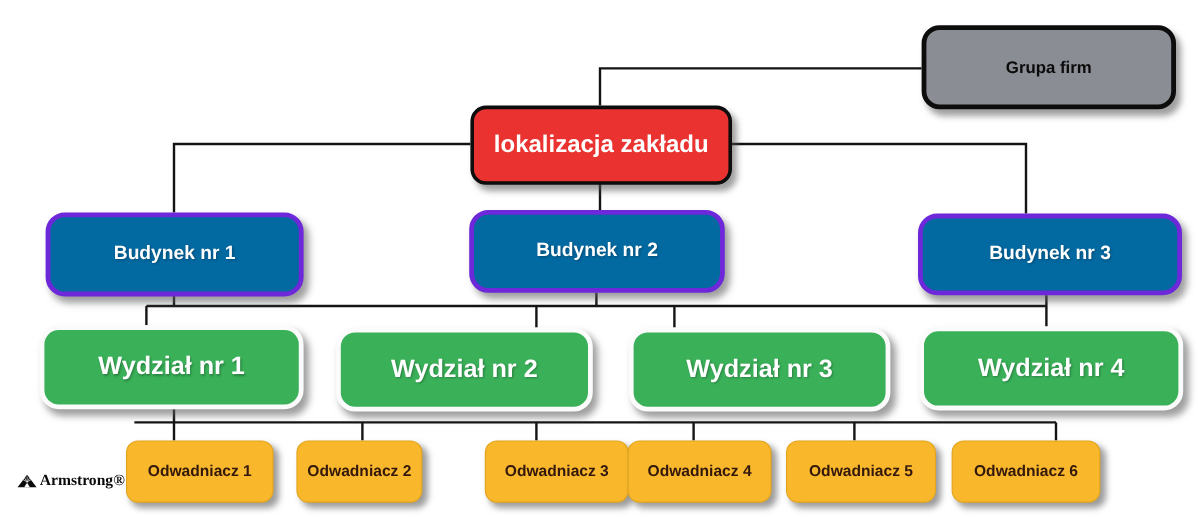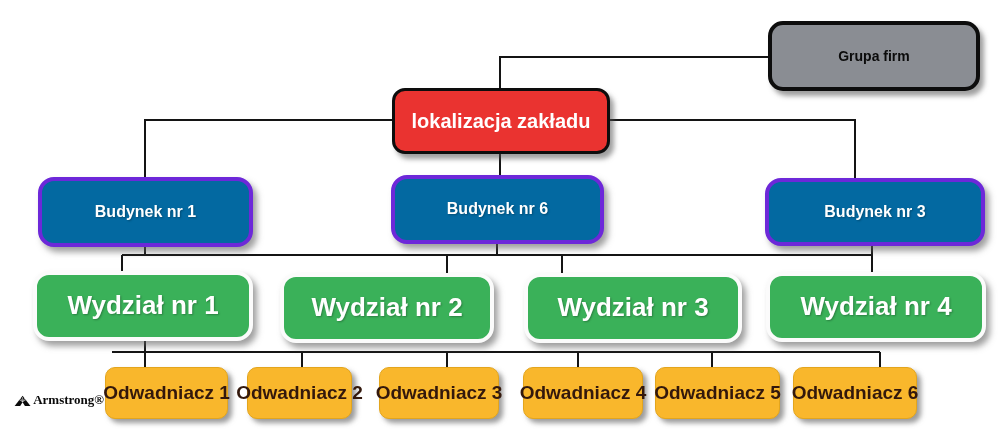--- a/index.html
+++ b/index.html
@@ -22,26 +22,26 @@
     background:#EA3330;border:3px solid #0d0d0d;border-radius:13px;
     box-shadow:4px 5px 5px rgba(80,80,80,.55);font-size:20px;color:#ffffff;
   }
   .node-blue{
     background:#0369a1;border:4px solid #6d28d9;border-radius:16px;
     box-shadow:4px 5px 6px rgba(95,95,95,.6);font-size:16px;color:#ffffff;
     text-shadow:1px 1px 2px rgba(0,0,0,.28);
   }
   .node-green{
     background:#3AB159;border:4px solid #fbfbfb;border-radius:16px;
-    box-shadow:4px 5px 6px rgba(95,95,95,.6);font-size:26px;color:#ffffff;
+    box-shadow:4px 5px 6px rgba(95,95,95,.6);font-size:21px;color:#ffffff;
     text-shadow:1px 1px 2px rgba(0,0,0,.28);
   }
   .node-yellow{
     background:#F9B72C;border:1px solid #e3a51d;border-radius:10px;
-    box-shadow:4px 4px 5px rgba(90,90,90,.6);font-size:19px;color:#33180c;
+    box-shadow:4px 4px 5px rgba(90,90,90,.6);font-size:13px;color:#33180c;
   }
   .logo{
     position:absolute;left:12px;top:374px;width:92px;height:54px;
     display:flex;flex-direction:row;align-items:center;justify-content:flex-start;
   }
   .logo-text{
     font-family:"Liberation Serif", serif;font-weight:bold;font-size:13px;
     color:#0b0b0b;letter-spacing:0px;margin-top:-2px;white-space:nowrap;
   }
 </style>
@@ -78,21 +78,21 @@
   </div>
 
   <div class="node node-red" style="left:392px;top:88px;width:218px;height:66px">
     <span>lokalizacja zakładu</span>
   </div>
 
   <div class="node node-blue" style="left:38px;top:177px;width:215px;height:70px">
     <span>Budynek nr 1</span>
   </div>
   <div class="node node-blue" style="left:391px;top:175px;width:213px;height:69px">
-    <span>Budynek nr 6</span>
+    <span>Budynek nr 2</span>
   </div>
   <div class="node node-blue" style="left:765px;top:178px;width:220px;height:68px">
     <span>Budynek nr 3</span>
   </div>
 
   <div class="node node-green" style="left:33px;top:271px;width:220px;height:70px">
     <span>Wydział nr 1</span>
   </div>
   <div class="node node-green" style="left:280px;top:273px;width:214px;height:70px">
     <span>Wydział nr 2</span>
@@ -103,21 +103,21 @@
   <div class="node node-green" style="left:766px;top:272px;width:220px;height:70px">
     <span>Wydział nr 4</span>
   </div>
 
   <div class="node node-yellow" style="left:105px;top:367px;width:123px;height:52px">
     <span>Odwadniacz 1</span>
   </div>
   <div class="node node-yellow" style="left:247px;top:367px;width:105px;height:52px">
     <span>Odwadniacz 2</span>
   </div>
-  <div class="node node-yellow" style="left:379px;top:367px;width:120px;height:52px">
+  <div class="node node-yellow" style="left:404px;top:367px;width:120px;height:52px">
     <span>Odwadniacz 3</span>
   </div>
   <div class="node node-yellow" style="left:523px;top:367px;width:120px;height:52px">
     <span>Odwadniacz 4</span>
   </div>
   <div class="node node-yellow" style="left:655px;top:367px;width:125px;height:52px">
     <span>Odwadniacz 5</span>
   </div>
   <div class="node node-yellow" style="left:793px;top:367px;width:124px;height:52px">
     <span>Odwadniacz 6</span>

